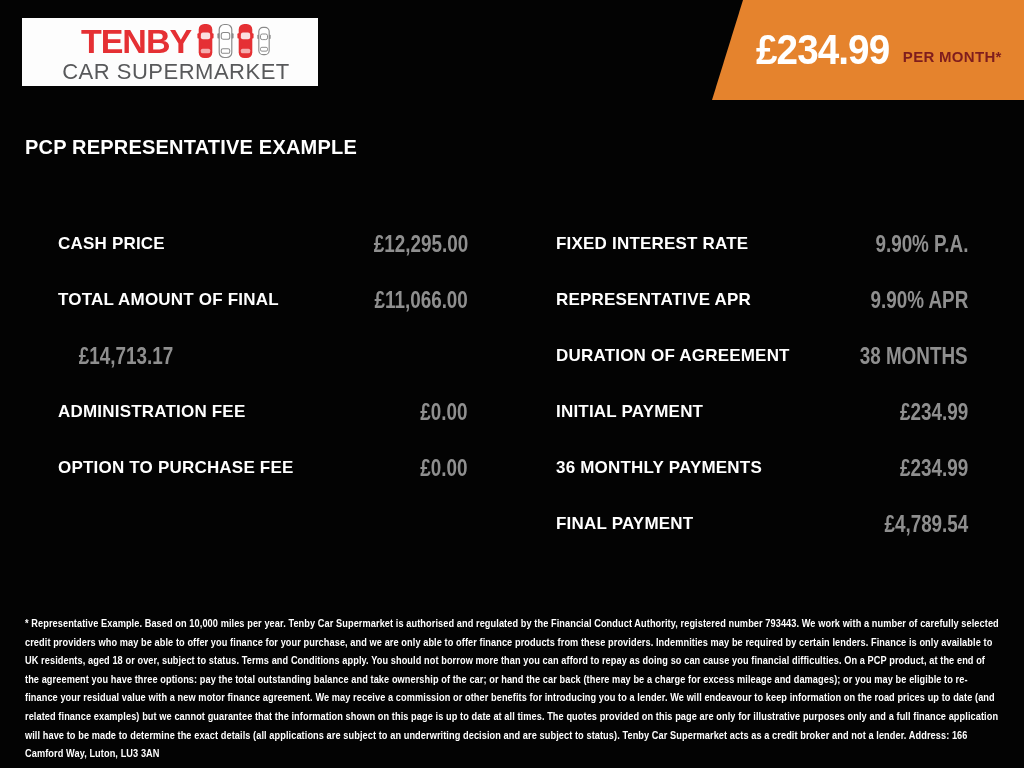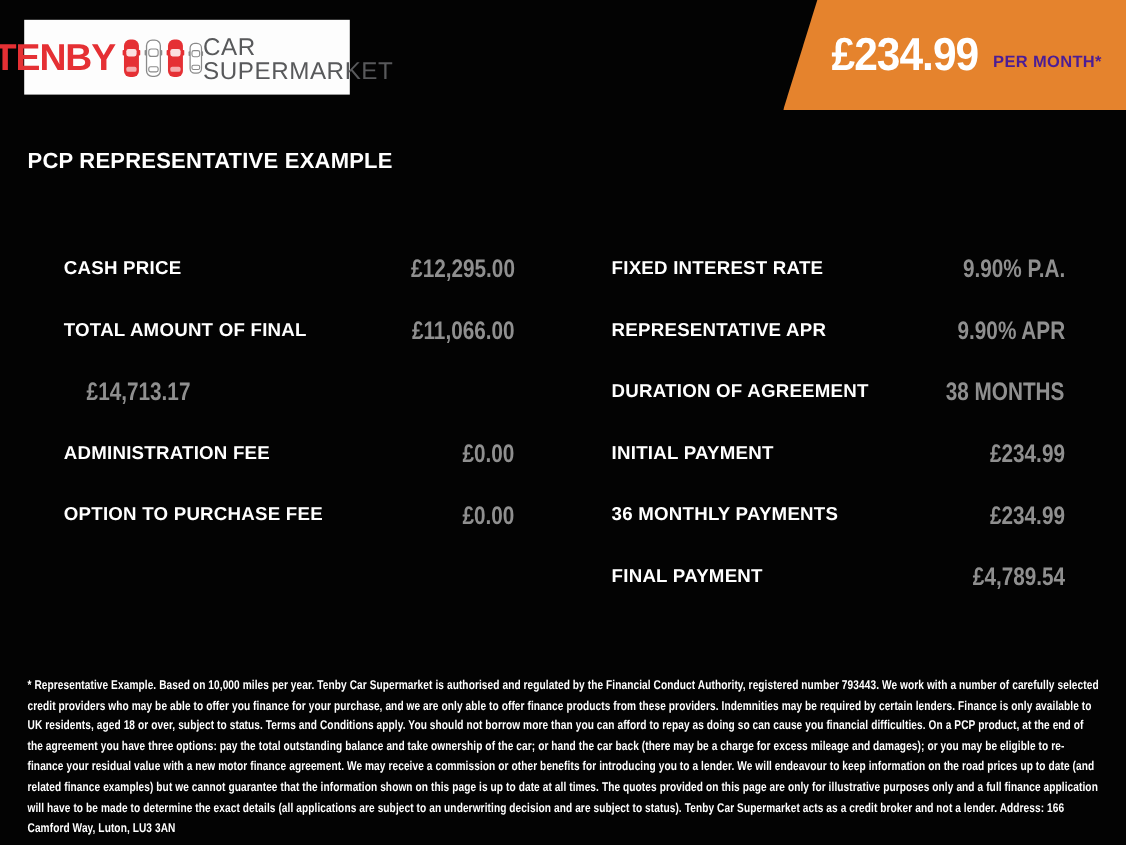--- a/index.html
+++ b/index.html
@@ -10,21 +10,21 @@
     background:#030303;
     font-family:"Liberation Sans", sans-serif;
     overflow:hidden;
   }
 
   
   .logo-box {
     position:absolute; left:22px; top:18px;
     width:296px; height:68px;
     background:#fdfdfd;
-    display:flex; flex-direction:row;
+    display:flex; flex-direction:column;
     align-items:center; justify-content:center;
     padding-top:2px;
     padding-left:12px;
   }
   .logo-top { display:flex; align-items:center; gap:6px; }
   .logo-name {
     color:#E53034; font-weight:800; font-size:34px;
     letter-spacing:-1px; line-height:1;
   }
   .logo-cars { display:flex; align-items:center; gap:3px; }
@@ -42,21 +42,21 @@
     clip-path:polygon(31px 0, 100% 0, 100% 100%, 0 100%);
     display:flex; align-items:center;
     padding-left:44px;
   }
   .banner-price {
     color:#fff; font-weight:700; font-size:42px;
     letter-spacing:-1px;
     transform:scaleX(0.92); transform-origin:left center;
   }
   .banner-suffix {
-    color:#4c1d95; font-weight:700; font-size:15px;
+    color:#7f1d1d; font-weight:700; font-size:15px;
     letter-spacing:0.3px; margin-left:2px; margin-top:12px;
     white-space:nowrap;
   }
 
   
   .page-heading {
     position:absolute; left:25px; top:136px;
     color:#ffffff; font-weight:600; font-size:20px;
     letter-spacing:0.2px;
   }

